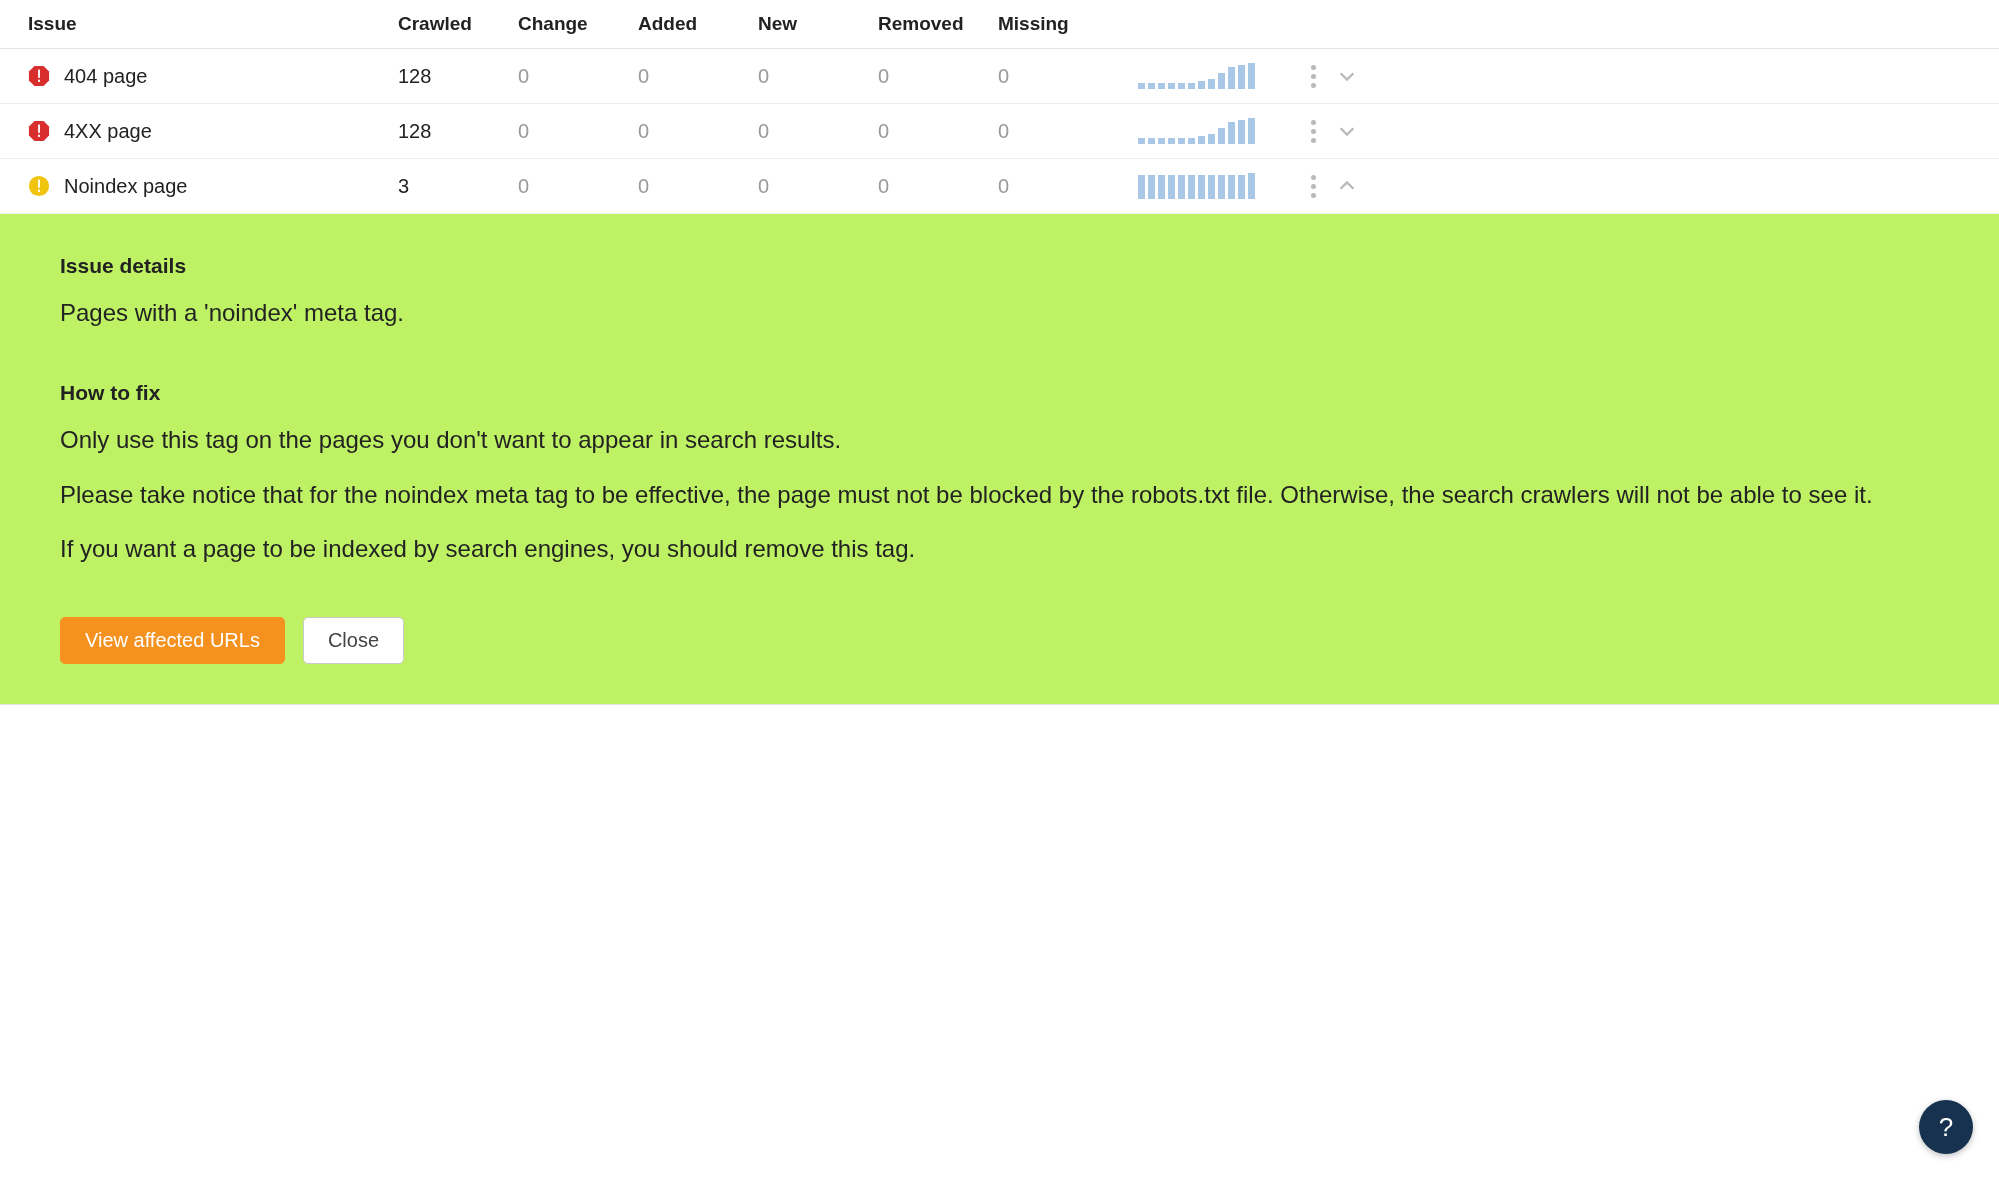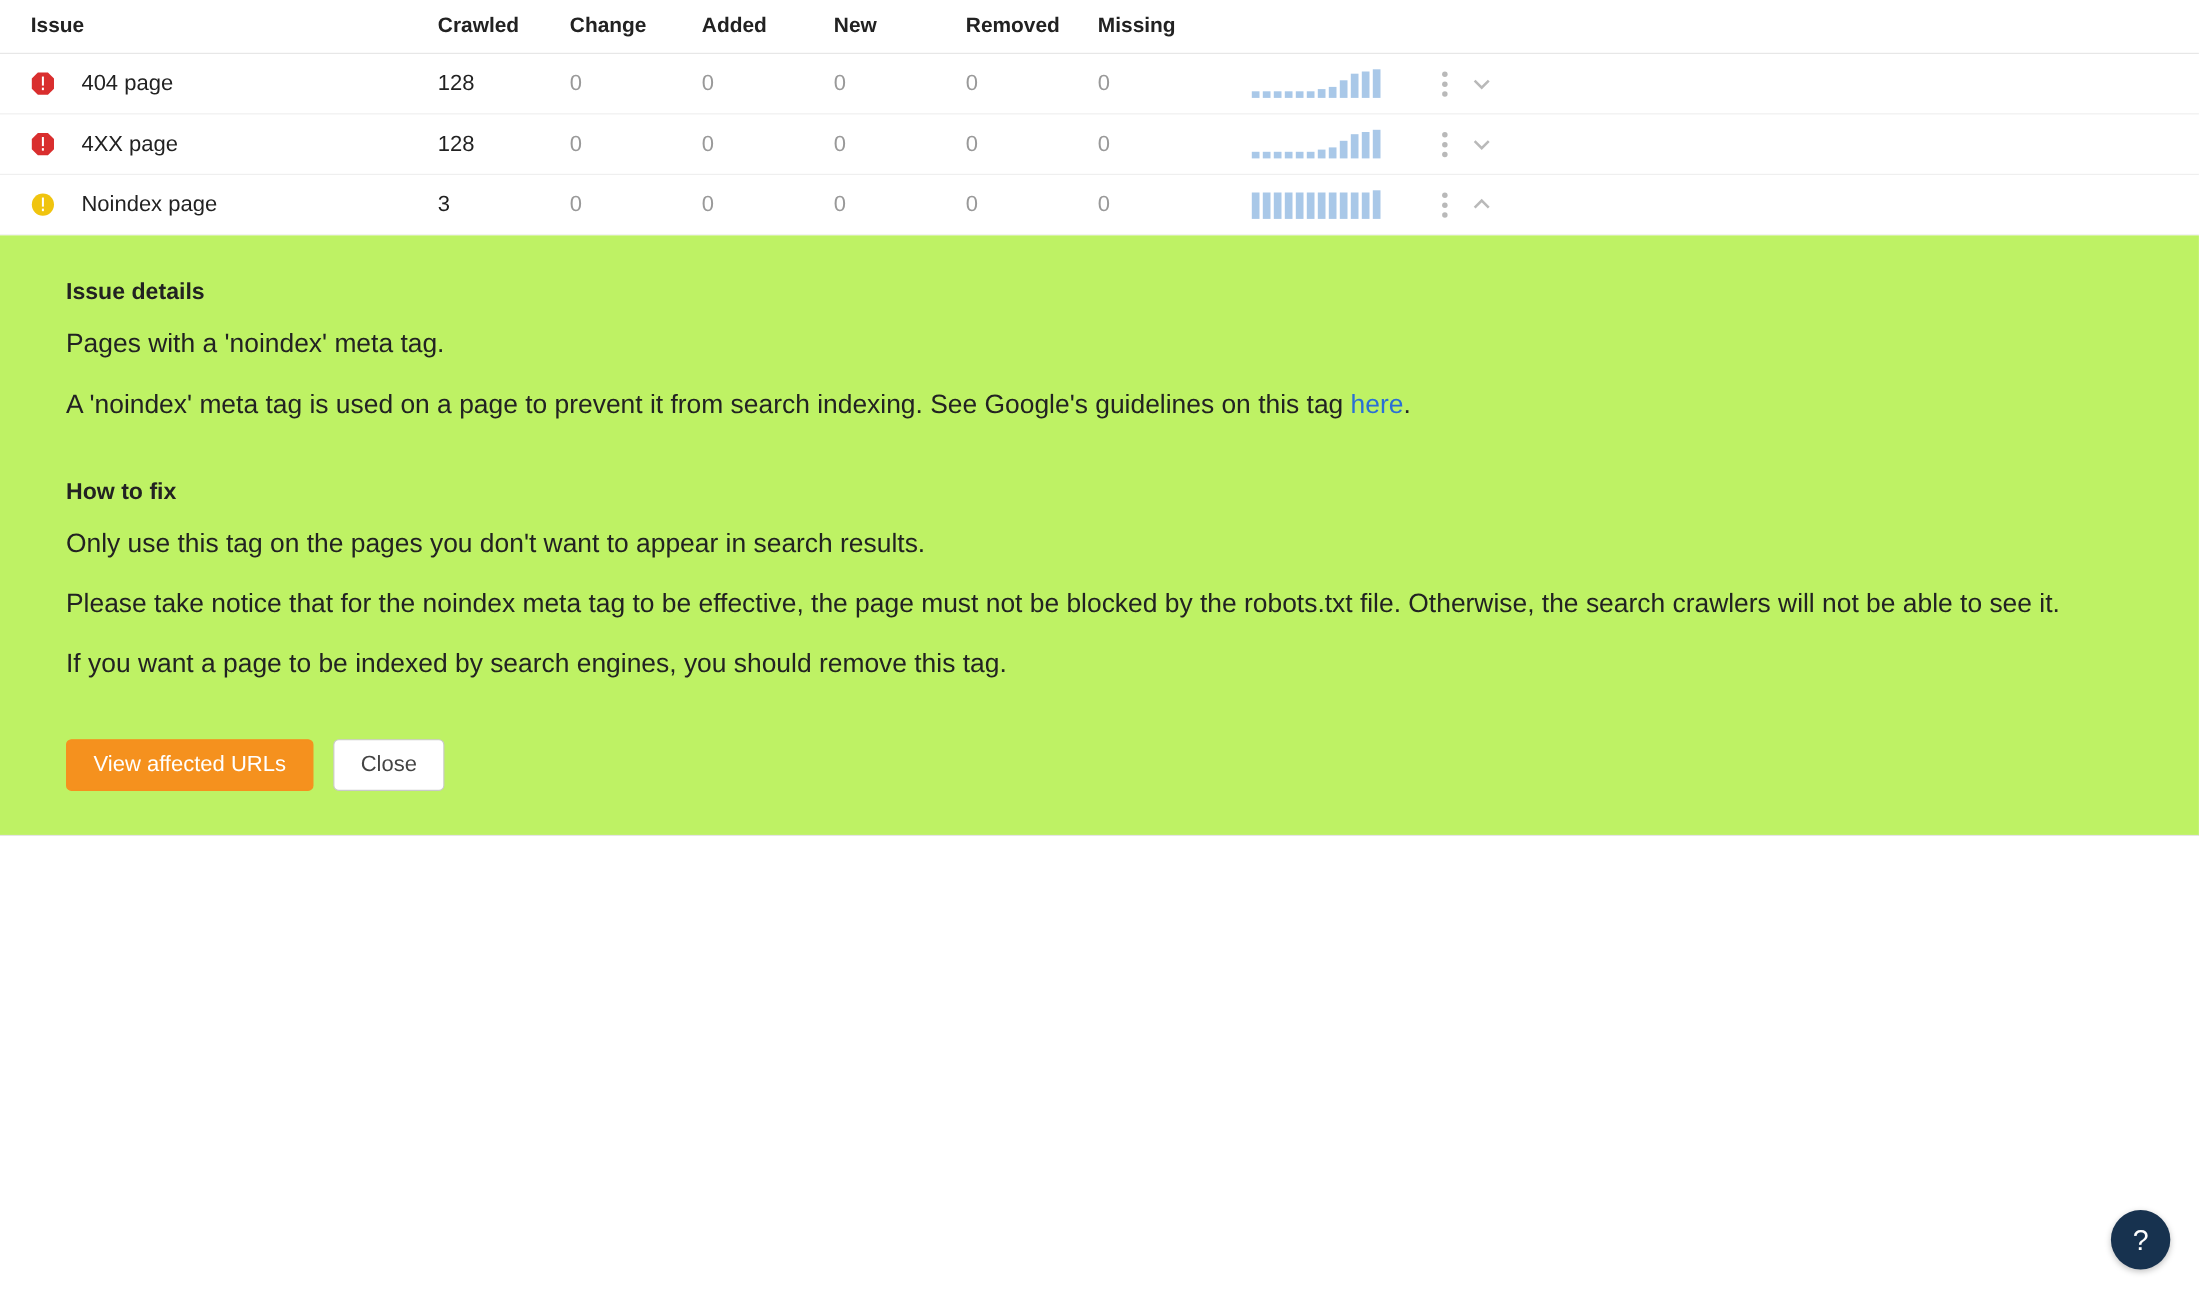--- a/index.html
+++ b/index.html
@@ -29,21 +29,21 @@
   .data-row {
     display: flex;
     align-items: center;
     padding: 14px 28px;
     border-bottom: 1px solid #eee;
     font-size: 20px;
   }
   .data-row .col-num { color: #999; font-weight: 400; }
   .data-row .col-num.emph { color: #222; }
 
-  .issue-cell { display: flex; align-items: center; gap: 24px; }
+  .issue-cell { display: flex; align-items: center; gap: 14px; }
   .sev-icon {
     width: 22px; height: 22px; flex: 0 0 22px;
     display: inline-flex; align-items: center; justify-content: center;
   }
   .sev-icon svg { width: 22px; height: 22px; }
 
   
   .section-heading {
     padding: 26px 28px 16px;
     font-weight: 700;
@@ -271,23 +271,20 @@
         <svg viewBox="0 0 24 24">
             <polyline points="5,15 12,8 19,15"></polyline>
           </svg>
       </span>
     </div>
   </div>
 
   <div class="details-panel">
     <h3>Issue details</h3>
     <p>Pages with a 'noindex' meta tag.</p>
-    <p>
-      <span>A 'noindex' meta tag is used on a page to prevent it from search indexing. See Google's guidelines on this tag </span><a href="#" class="link">here</a><span>.</span>
-    </p>
     <div class="spacer"></div>
     <h3>How to fix</h3>
     <p>Only use this tag on the pages you don't want to appear in search results.</p>
     <p>Please take notice that for the noindex meta tag to be effective, the page must not be blocked by the robots.txt file. Otherwise, the search crawlers will not be able to see it.</p>
     <p>If you want a page to be indexed by search engines, you should remove this tag.</p>
     <div class="btn-row">
       <button class="btn btn-primary">View affected URLs</button>
       <button class="btn btn-secondary">Close</button>
     </div>
   </div>

